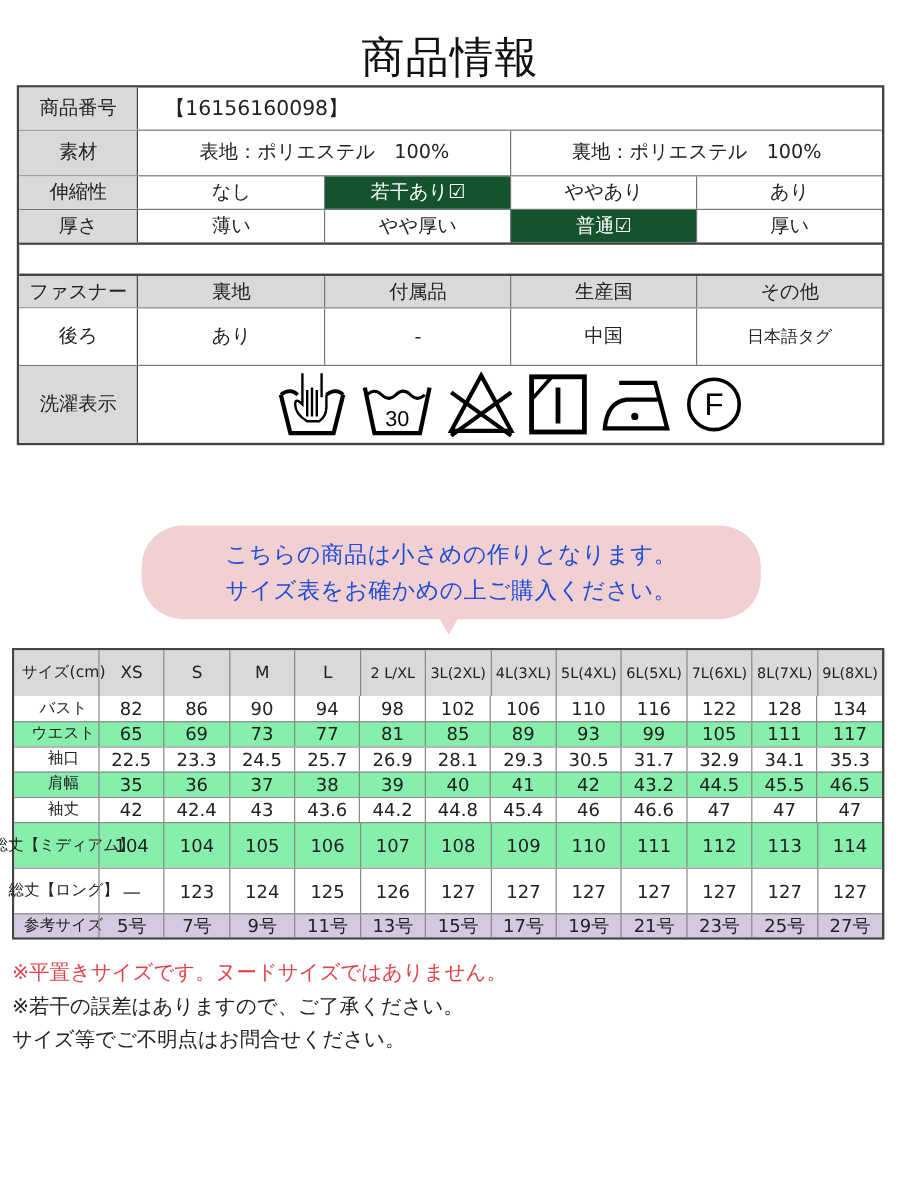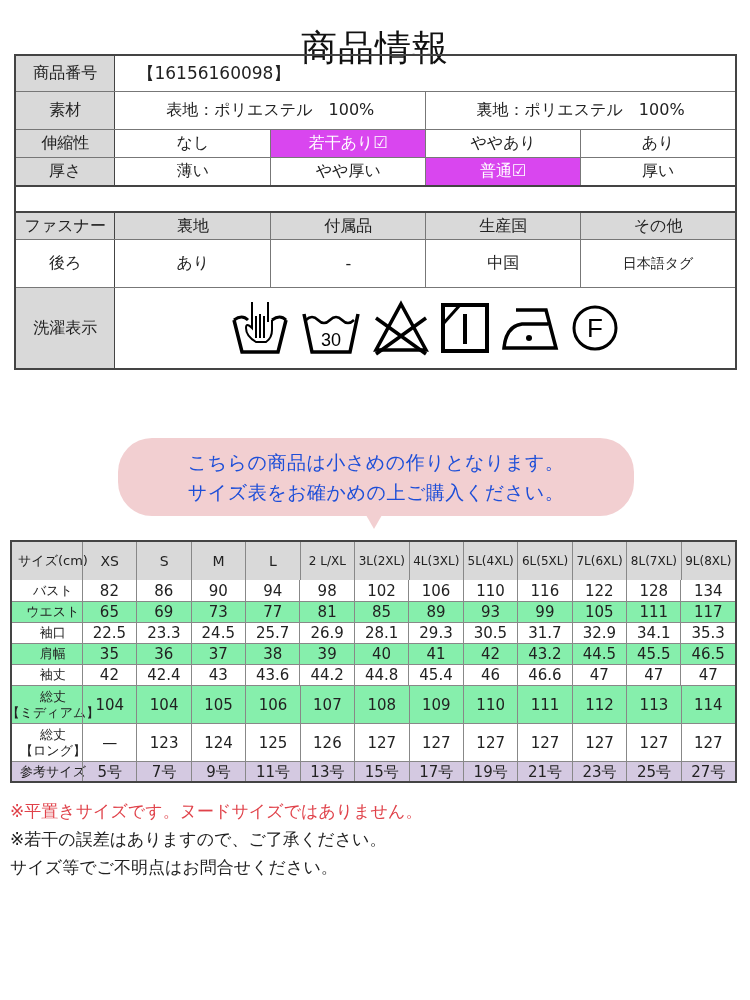--- a/index.html
+++ b/index.html
@@ -2,32 +2,32 @@
 <html><head>
 <meta charset="utf-8">
 <style>
   * { box-sizing: border-box; margin: 0; padding: 0; }
   html, body { width: 750px; height: 1000px; background: #ffffff; overflow: hidden; }
   body { font-family: "DejaVu Sans", "Liberation Sans", sans-serif; color: #222; position: relative; }
 
   .title { position: absolute; top: 24px; left: 0; width: 750px; text-align: center; font-size: 36px; font-weight: normal; letter-spacing: 1px; color: #111; }
 
   
-  .info { position: absolute; left: 14px; top: 54px; width: 723px; border: 2px solid #444; }
+  .info { position: absolute; left: 14px; top: 71px; width: 723px; border: 2px solid #444; }
   .irow { display: flex; border-top: 1px solid #777; }
   .irow:first-child { border-top: none; }
   .irow.thick { border-top: 2px solid #444; }
   .icell { display: flex; align-items: center; justify-content: center; border-left: 1px solid #777; font-size: 16px; color: #222; white-space: nowrap; }
   .icell:first-child { border-left: none; }
   .lbl { width: 100px; background: #d9d9d9; border-right: 1px solid #444; font-size: 16px; }
   .lbl + .icell { border-left: none; }
   .c4 { width: 155.75px; }
   .c2 { width: 311.5px; }
   .cfull { width: 623px; }
-  .black { background: #d946ef; color: #fff; text-align: center; }
+  .black { background: #14532d; color: #fff; text-align: center; }
   .gray { background: #d9d9d9; }
   .left { justify-content: flex-start; padding-left: 22px; font-size: 17px; }
   .small { font-size: 14px; }
   .blank-row { height: 26px; border-top: 2px solid #444; }
   .care-icons { display: flex; align-items: center; justify-content: center; gap: 10px; }
   .care-icons svg { display: block; }
 
   
   .bubble { position: absolute; left: 118px; top: 438px; width: 516px; height: 78px; background: #f2cfd1; border-radius: 34px; display: flex; flex-direction: column; align-items: center; justify-content: center; font-size: 19px; color: #1d4ed8; line-height: 30px; letter-spacing: 0.5px; }
   .bubble-tail { position: absolute; left: 366px; top: 515px; width: 0; height: 0; border-left: 8px solid transparent; border-right: 8px solid transparent; border-top: 14px solid #f2cfd1; }
@@ -40,21 +40,21 @@
   .scell:first-child { border-left: none; width: 70px; font-size: 13px; padding-left: 12px; }
   .scell.v { width: 54.75px; }
   .srow.h { height: 38px; background: #d9d9d9; }
   .srow.h .scell.v { font-size: 14px; }
   .srow.h .scell.v.sm { font-size: 12px; }
   .srow.r { height: 21px; }
   .srow.tall { height: 38px; }
   .srow.even { background: #86efac; }
   .srow.odd { background: #fff; }
   .srow.ref { height: 20px; background: #d4c9e1; }
-  .two { flex-direction: column; font-size: 12px; line-height: 16px; }
+  .two { font-size: 12px; line-height: 16px; }
 
   
   .notes { position: absolute; left: 10px; top: 797px; font-size: 17px; line-height: 28px; color: #222; }
   .notes .red { color: #e0424a; }
 </style>
 </head>
 <body>
 
 <div class="title">商品情報</div>
 
@@ -90,21 +90,21 @@
     <div class="icell c4 gray">生産国</div>
     <div class="icell c4 gray">その他</div>
   </div>
   <div class="irow" style="height:48px">
     <div class="icell lbl" style="background:#fff">後ろ</div>
     <div class="icell c4">あり</div>
     <div class="icell c4">-</div>
     <div class="icell c4">中国</div>
     <div class="icell c4 small">日本語タグ</div>
   </div>
-  <div class="irow" style="height:81px">
+  <div class="irow" style="height:65px">
     <div class="icell lbl">洗濯表示</div>
     <div class="icell cfull">
       <div class="care-icons">
 
         <svg width="60" height="56" viewBox="0 0 60 56">
           <path d="M4 20 L12 52 L48 52 L56 20" fill="none" stroke="#000" stroke-width="3.5"></path>
           <path d="M4 20 q8 -6 14 0" fill="none" stroke="#000" stroke-width="3"></path>
           <path d="M42 20 q8 -6 14 0" fill="none" stroke="#000" stroke-width="3"></path>
           <path d="M22 2 L22 28 q-6 -6 -6 0 q0 8 10 14 L36 42 q6 -4 6 -12 L42 20 M26 16 L26 38 M30 14 L30 38 M34 16 L34 38 M38 2 L38 22" fill="none" stroke="#000" stroke-width="2"></path>
         </svg>

